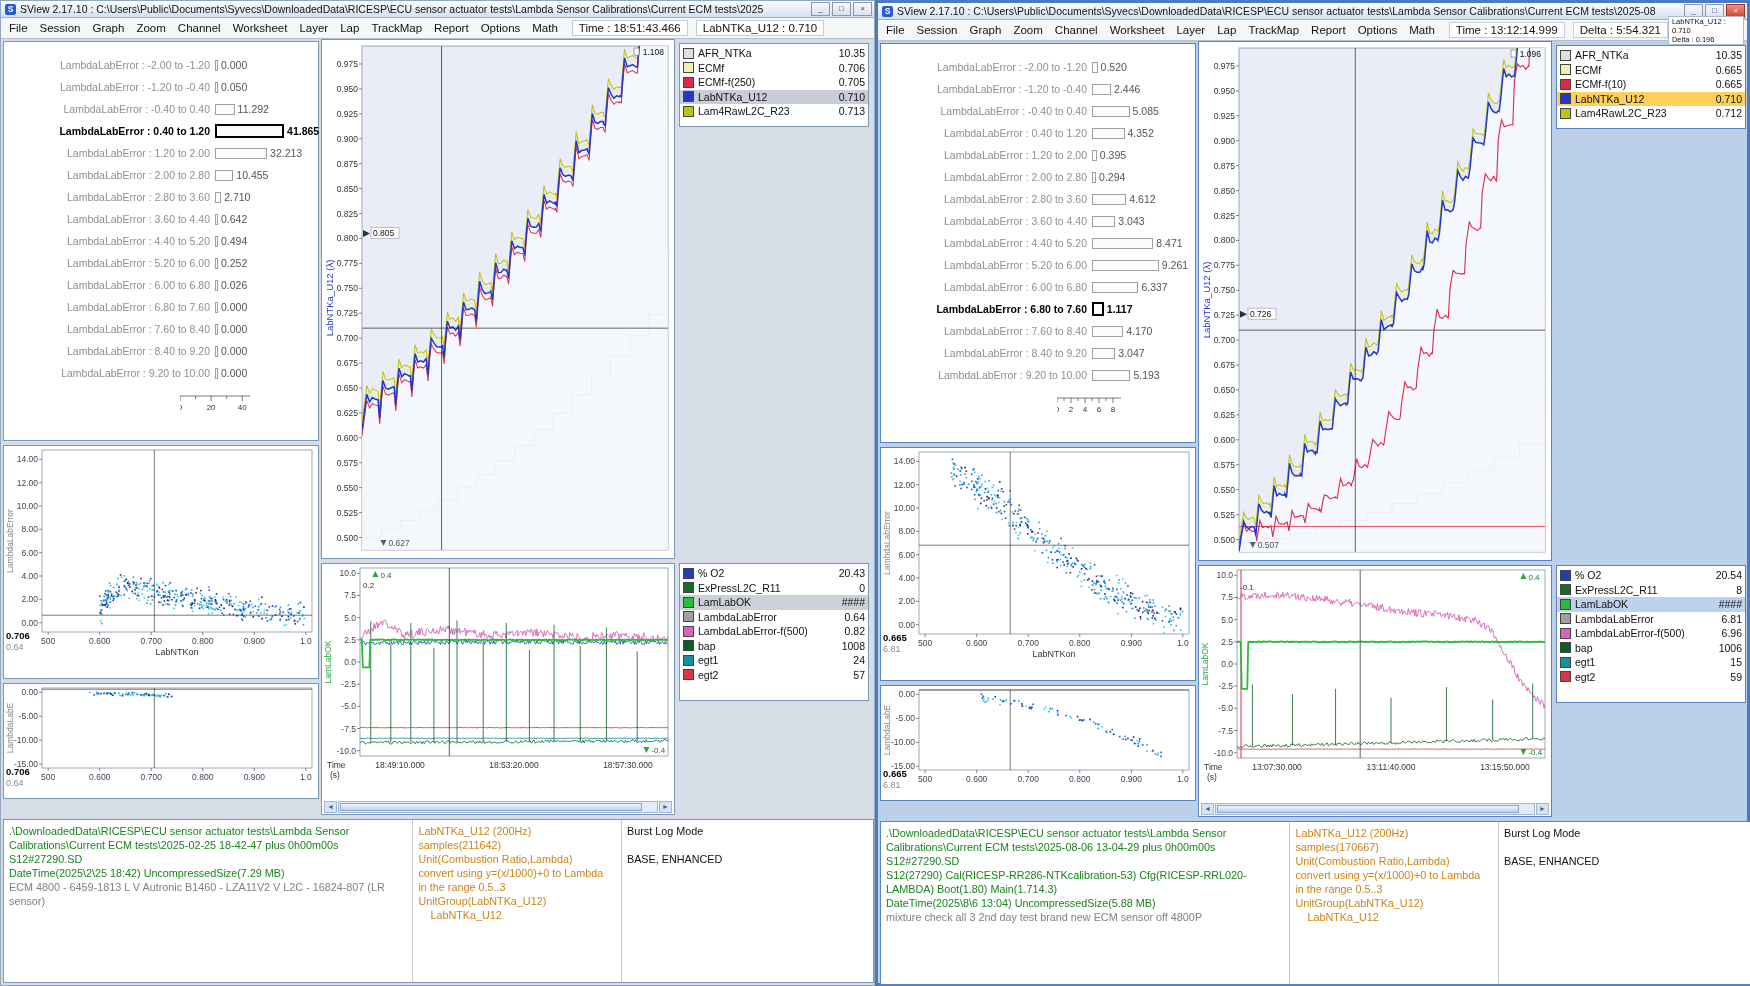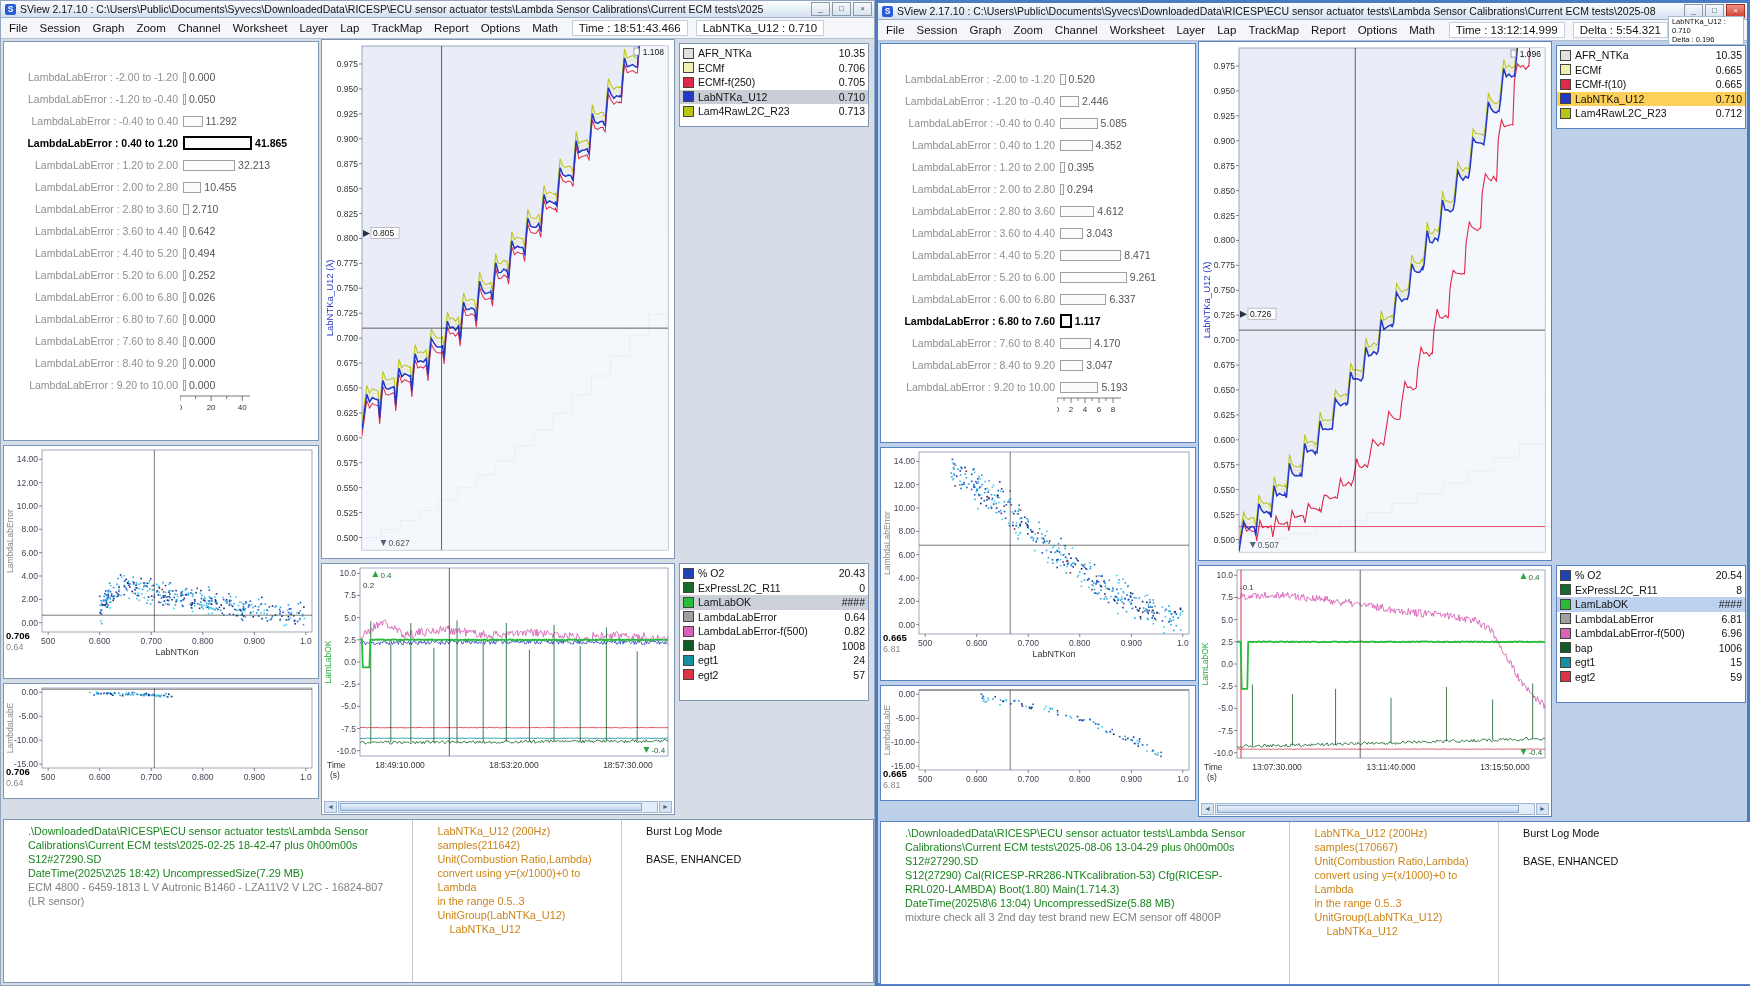--- a/index.html
+++ b/index.html
@@ -22,34 +22,34 @@
   .panel{position:absolute;background:#fff;border:1px solid #7e97b8;box-sizing:border-box;}
   .active .panel{border-color:#5b82c0;}
   .p-hist{left:2px;top:4px;width:316px;height:400px;}
   .p-main{left:320px;top:2px;width:354px;height:520px;}
   .p-ltop{left:678px;top:6px;width:190px;height:84px;padding-top:2px;}
   .p-sc1{left:2px;top:408px;width:316px;height:234px;}
   .p-sc2{left:2px;top:646px;width:316px;height:116px;}
   .p-time{left:320px;top:526px;width:354px;height:252px;}
   .p-lbot{left:678px;top:526px;width:190px;height:138px;padding-top:2px;}
   .p-info{left:2px;top:782px;width:871px;height:164px;display:flex;}
-  .hist-rows{padding-top:24px;}
+  .hist-rows{padding-top:12px;margin-left:32px;}
   .hist-row{display:flex;align-items:center;height:22px;font-size:10.5px;color:#8f8f8f;white-space:nowrap;}
   .hist-label{width:174px;text-align:right;padding-right:5px;flex:none;}
   .hist-bar{height:9px;border:1px solid #a0a0a0;background:#fcfcfc;flex:none;box-sizing:content-box;}
   .hist-val{margin-left:3px;color:#555;}
   .hist-row.sel{color:#000;font-weight:bold;}
   .hist-row.sel .hist-bar{border:2px solid #000;height:10px;}
   .hist-row.sel .hist-val{color:#000;}
   .hist-axis{position:absolute;left:176px;top:352px;width:120px;height:18px;}
   .lg-row{display:flex;align-items:center;height:14.5px;padding:0 3px;font-size:10.5px;}
   .lg-swatch{width:9px;height:9px;border:1px solid #444;margin-right:4px;flex:none;}
   .lg-name{flex:1;white-space:nowrap;overflow:hidden;}
   .lg-val{flex:none;text-align:right;}
-  .info-col{padding:4px 24px;font-size:10.8px;line-height:1.3;box-sizing:border-box;overflow:hidden;}
+  .info-col{padding:4px 5px;font-size:10.8px;line-height:1.3;box-sizing:border-box;overflow:hidden;}
   .col1{width:47%;}
   .col2{width:24%;border-left:1px solid #c8c8c8;color:#cc8418;white-space:pre-wrap;}
   .col3{flex:1;border-left:1px solid #c8c8c8;}
   .col3 .burst{margin-bottom:14px;}
   .line-green{color:#18841c;}
   .line-gray{color:#808080;}
   svg{display:block;}
   .main-svg,.sc1-svg,.sc2-svg{width:100%;height:100%;}
   .time-svg{width:100%;height:236px;}
   .hscroll{position:absolute;left:2px;right:2px;bottom:1px;height:12px;display:flex;gap:1px;}

